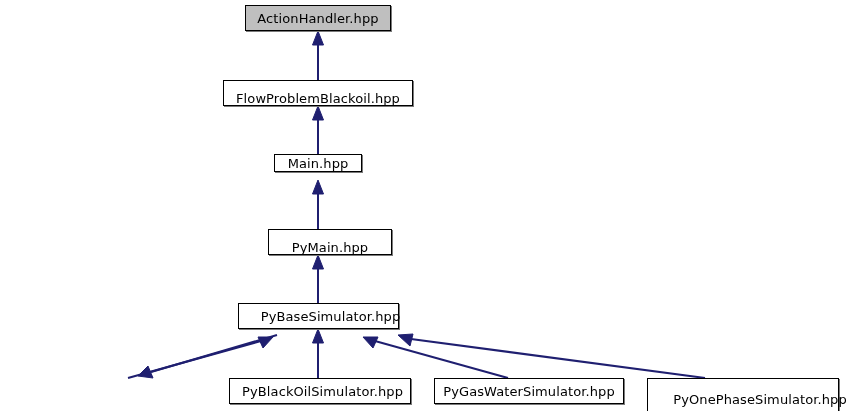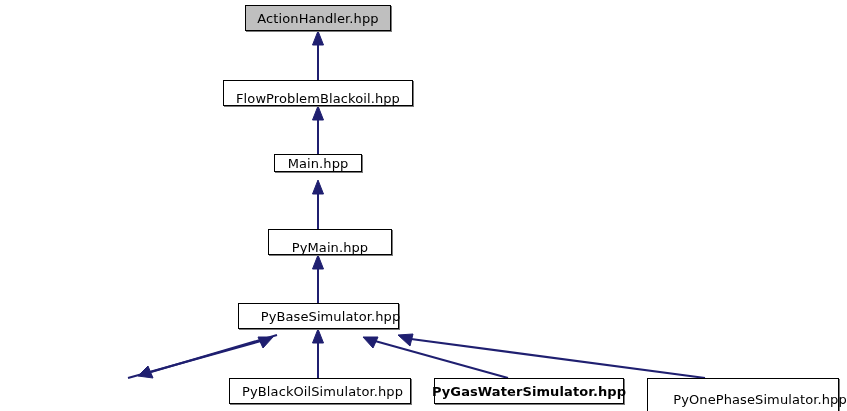--- a/index.html
+++ b/index.html
@@ -121,21 +121,21 @@
 
   <div class="graph-node" style="left:238px; top:303px; width:161px; height:26px;padding-left:24px;">
     <span class="node-label">PyBaseSimulator.hpp</span>
   </div>
 
 
   <div class="graph-node" style="left:229px; top:378px; width:182px; height:26px;justify-content:flex-end;">
     <span class="node-label">PyBlackOilSimulator.hpp</span>
   </div>
 
-  <div class="graph-node" style="left:434px; top:378px; width:190px; height:26px;font-weight:bold;">
+  <div class="graph-node" style="left:434px; top:378px; width:190px; height:26px;">
     <span class="node-label">PyGasWaterSimulator.hpp</span>
   </div>
 
   <div class="graph-node" style="left:647px; top:378px; width:192px; height:42px;padding-left:34px;">
     <span class="node-label">PyOnePhaseSimulator.hpp</span>
   </div>
 
 </div>
 
 </body></html>

